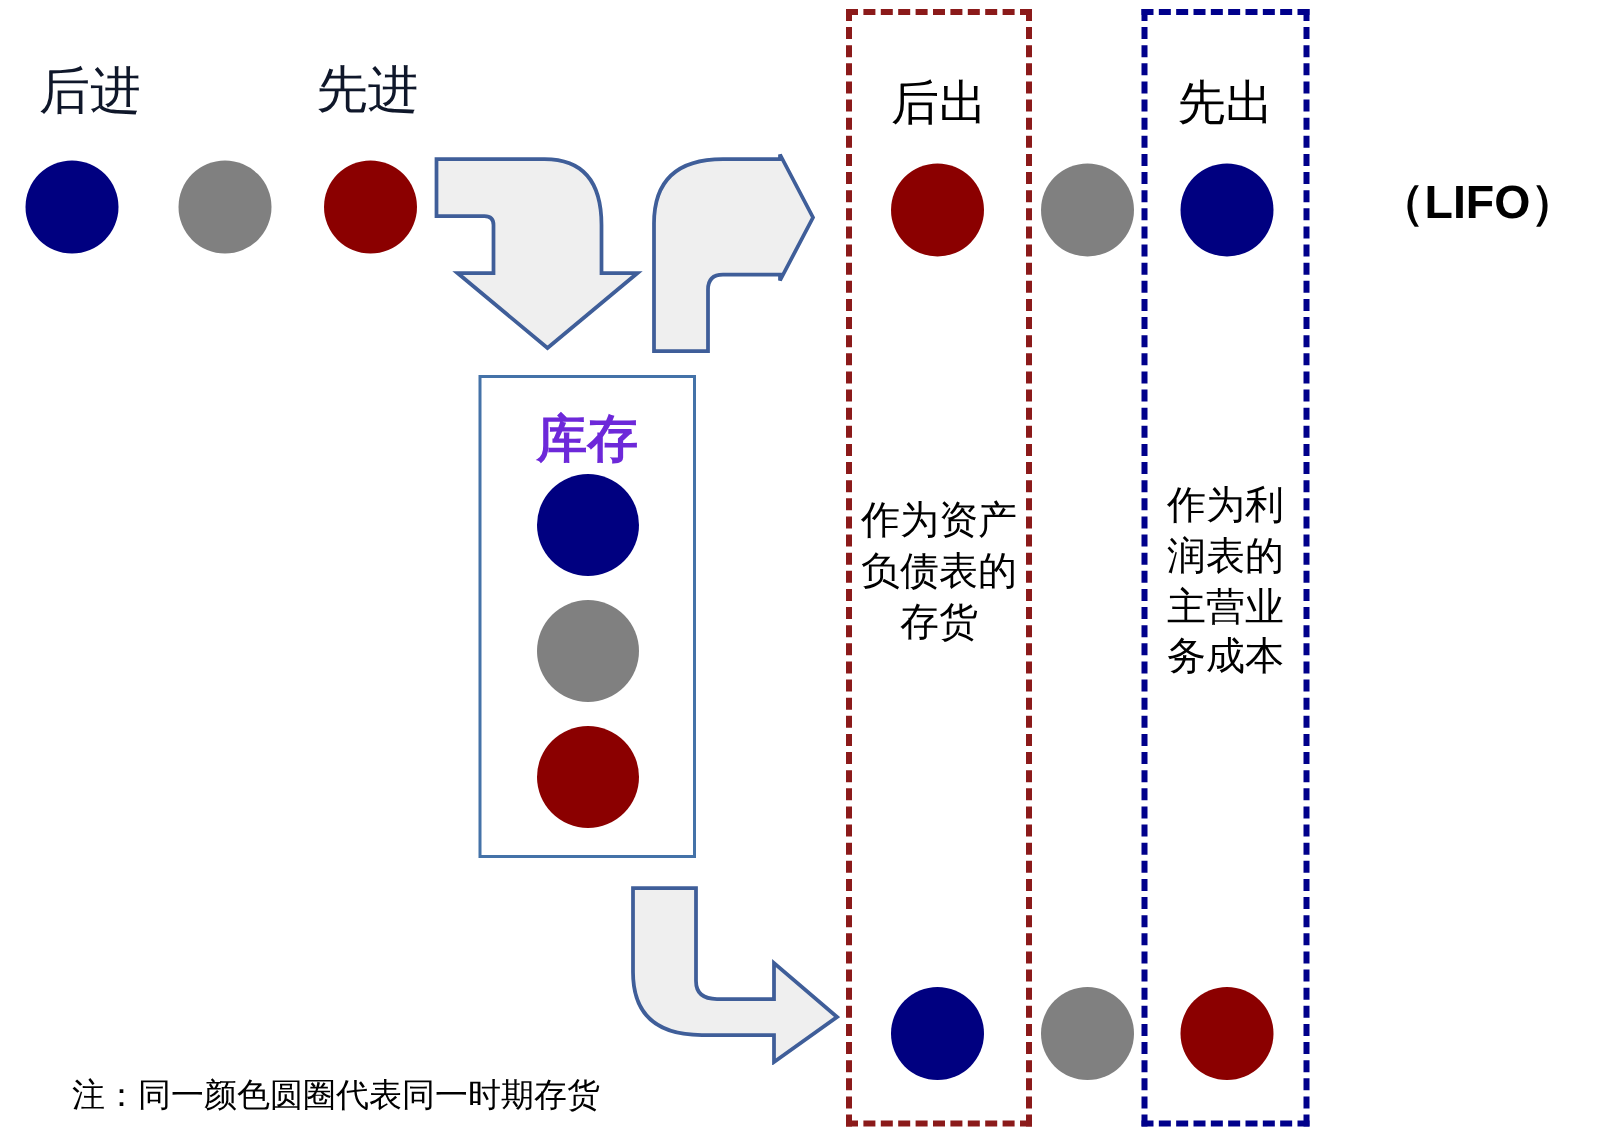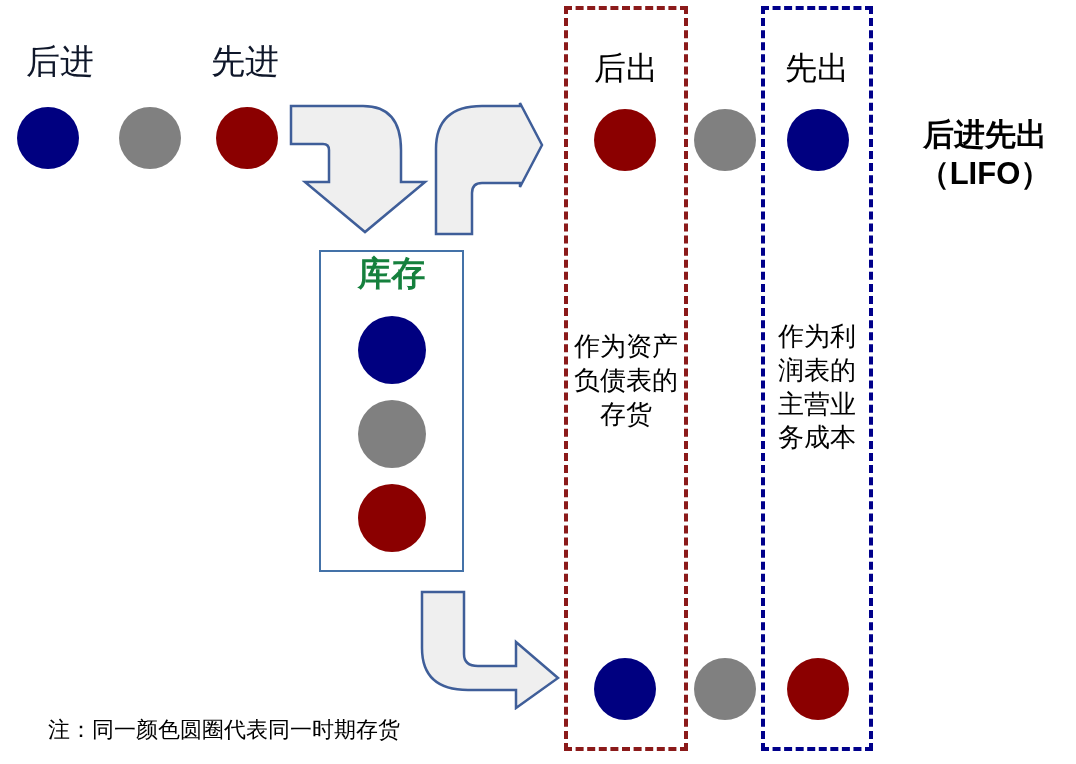--- a/index.html
+++ b/index.html
@@ -44,28 +44,28 @@
     left: 319px;
     top: 250px;
     width: 145px;
     height: 322px;
     border: 2px solid #4472A8;
     background: #ffffff;
     box-sizing: border-box;
   }
   #inventory-title {
     position: absolute;
-    top: 4px;
+    top: 24px;
     left: 0;
     width: 100%;
     text-align: center;
     font-size: 34px;
     font-weight: bold;
     line-height: 1;
-    color: #15803d;
+    color: #6d28d9;
   }
   #inventory-box .circle {
     position: absolute;
     left: 50%;
     margin-left: -34px;
     width: 68px;
     height: 68px;
   }
 
   
@@ -132,21 +132,21 @@
 
   
   .arrow-svg { display: block; }
 </style>
 </head>
 <body>
 
 <div id="stage">
 
   <div class="abs stage-label" style="left:26px; top:44px;">后进</div>
-  <div class="abs stage-label" style="left:211px; top:44px;">先进</div>
+  <div class="abs stage-label" style="left:211px; top:44px;font-family:Liberation Serif, serif;">先进</div>
 
   <div class="abs circle c-blue" style="left:17px; top:107px;"></div>
   <div class="abs circle c-gray" style="left:119px; top:107px;"></div>
   <div class="abs circle c-red" style="left:216px; top:107px;"></div>
 
   <div class="abs" style="left:289px; top:104px;">
     <svg class="arrow-svg" width="140" height="130" viewBox="0 0 140 130" aria-hidden="true">
       <path d="M2,2 L74,2 Q112,2 112,46 L112,78 L136,78 L76,128 L16,78 L40,78 L40,46 Q40,40 34,40 L2,40 Z" fill="#EFEFEF" stroke="#3F5E99" stroke-width="2.5" stroke-linejoin="miter"></path>
     </svg>
   </div>
@@ -191,20 +191,19 @@
 
   <div class="abs circle c-red" style="left:594px; top:109px;"></div>
   <div class="abs circle c-gray" style="left:694px; top:109px;"></div>
   <div class="abs circle c-blue" style="left:787px; top:109px;"></div>
 
   <div class="abs circle c-blue" style="left:594px; top:658px;"></div>
   <div class="abs circle c-gray" style="left:694px; top:658px;"></div>
   <div class="abs circle c-red" style="left:787px; top:658px;"></div>
 
   <div class="abs side-caption" style="left:905px; top:116px; width:160px;">
-    <div>后进先出</div>
     <div>（LIFO）</div>
   </div>
 
 
   <div class="abs" id="footnote">注：同一颜色圆圈代表同一时期存货</div>
 
 </div>
 
 </body></html>

